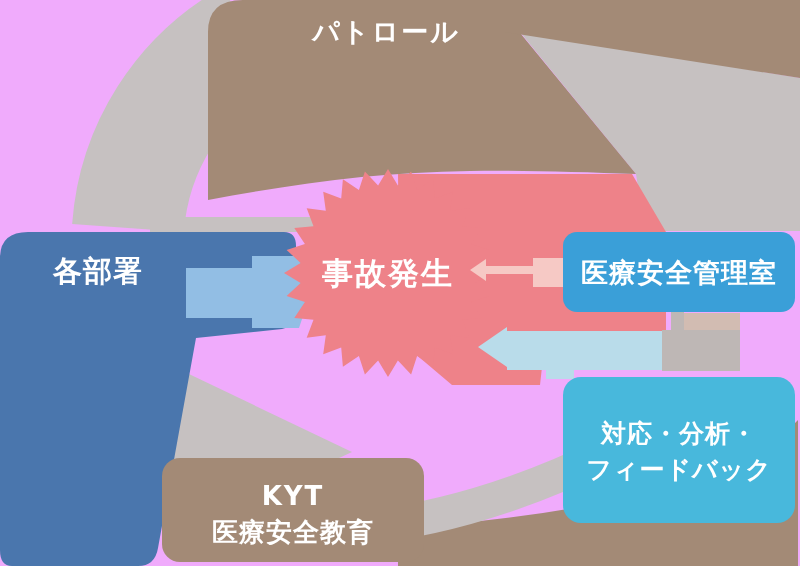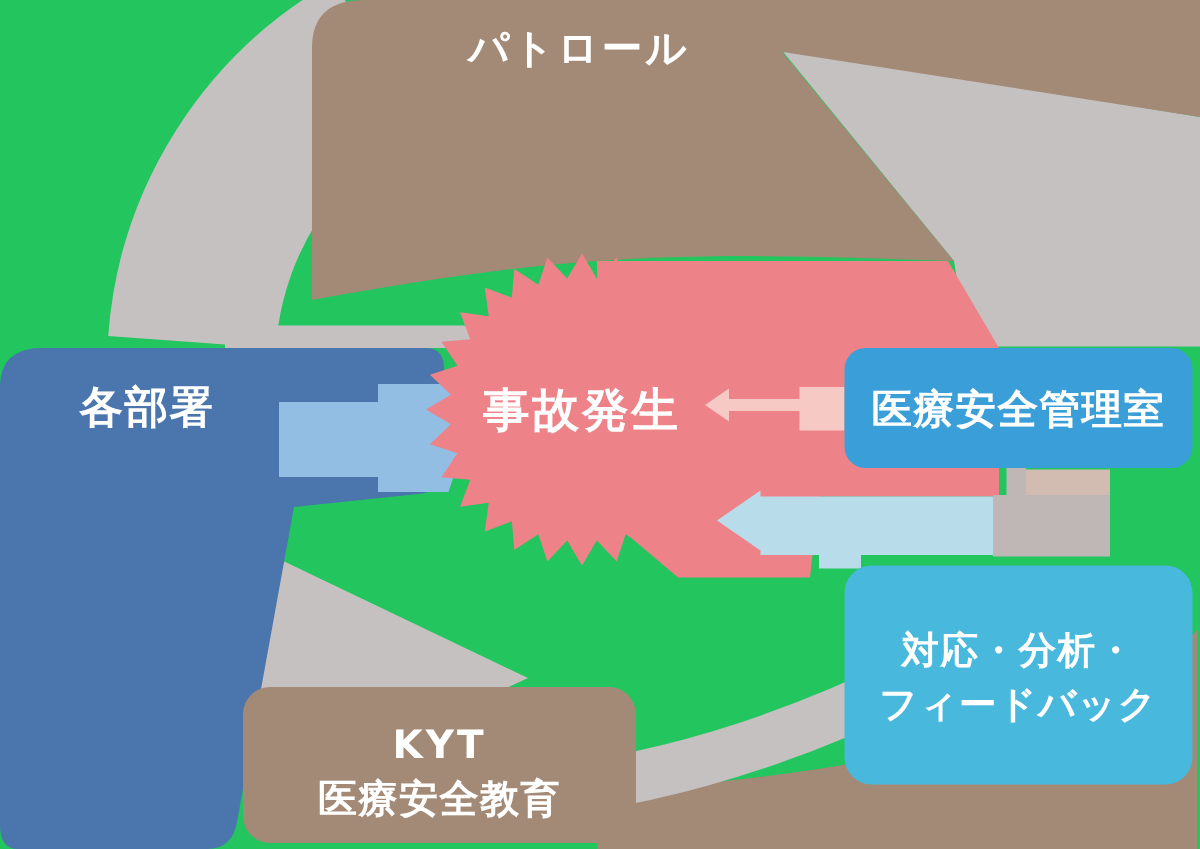--- a/index.html
+++ b/index.html
@@ -1,16 +1,16 @@
 <!DOCTYPE html>
 <html><head>
 <meta charset="utf-8">
 <style>
   html,body{margin:0;padding:0;background:#ffffff;}
-  #stage{position:relative;width:800px;height:566px;background:#22c55e;overflow:hidden;
+  #stage{position:relative;width:800px;height:566px;background:#f0abfc;overflow:hidden;
          font-family:"DejaVu Sans","Liberation Sans",sans-serif;}
   svg{display:block;}
   text{font-family:"DejaVu Sans","Liberation Sans",sans-serif;font-weight:bold;}
 </style>
 </head>
 <body>
 
 <div id="stage">
 <svg width="800" height="566" viewBox="0 0 800 566" xmlns="http://www.w3.org/2000/svg">
 

